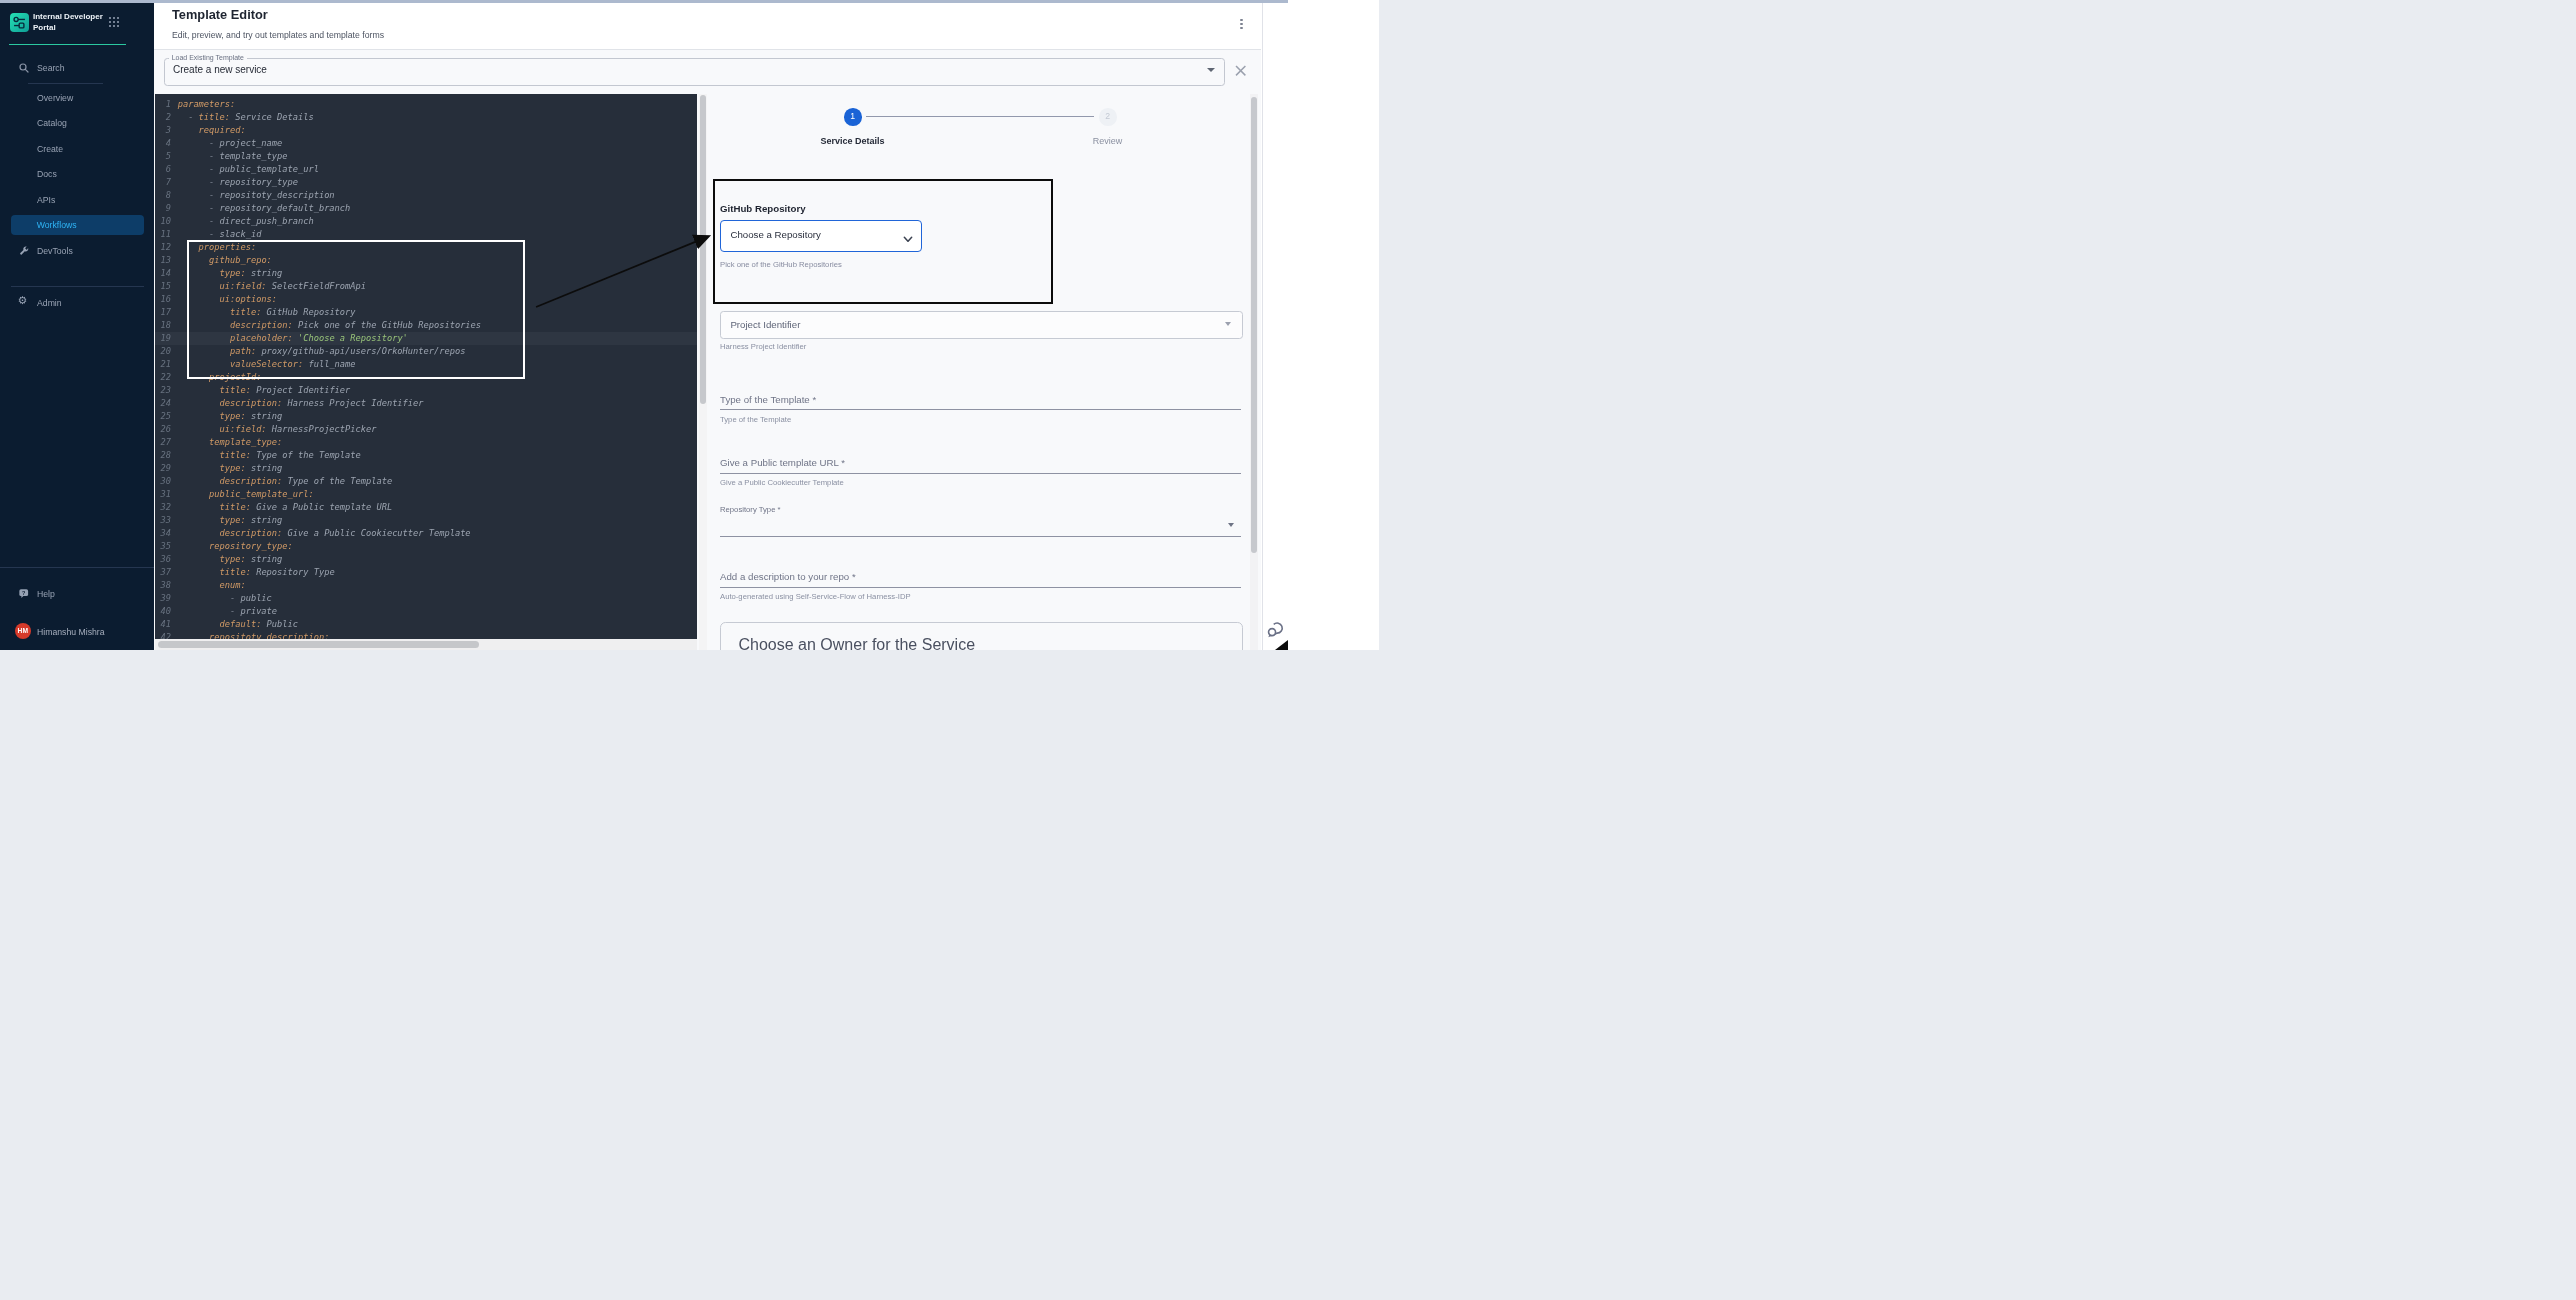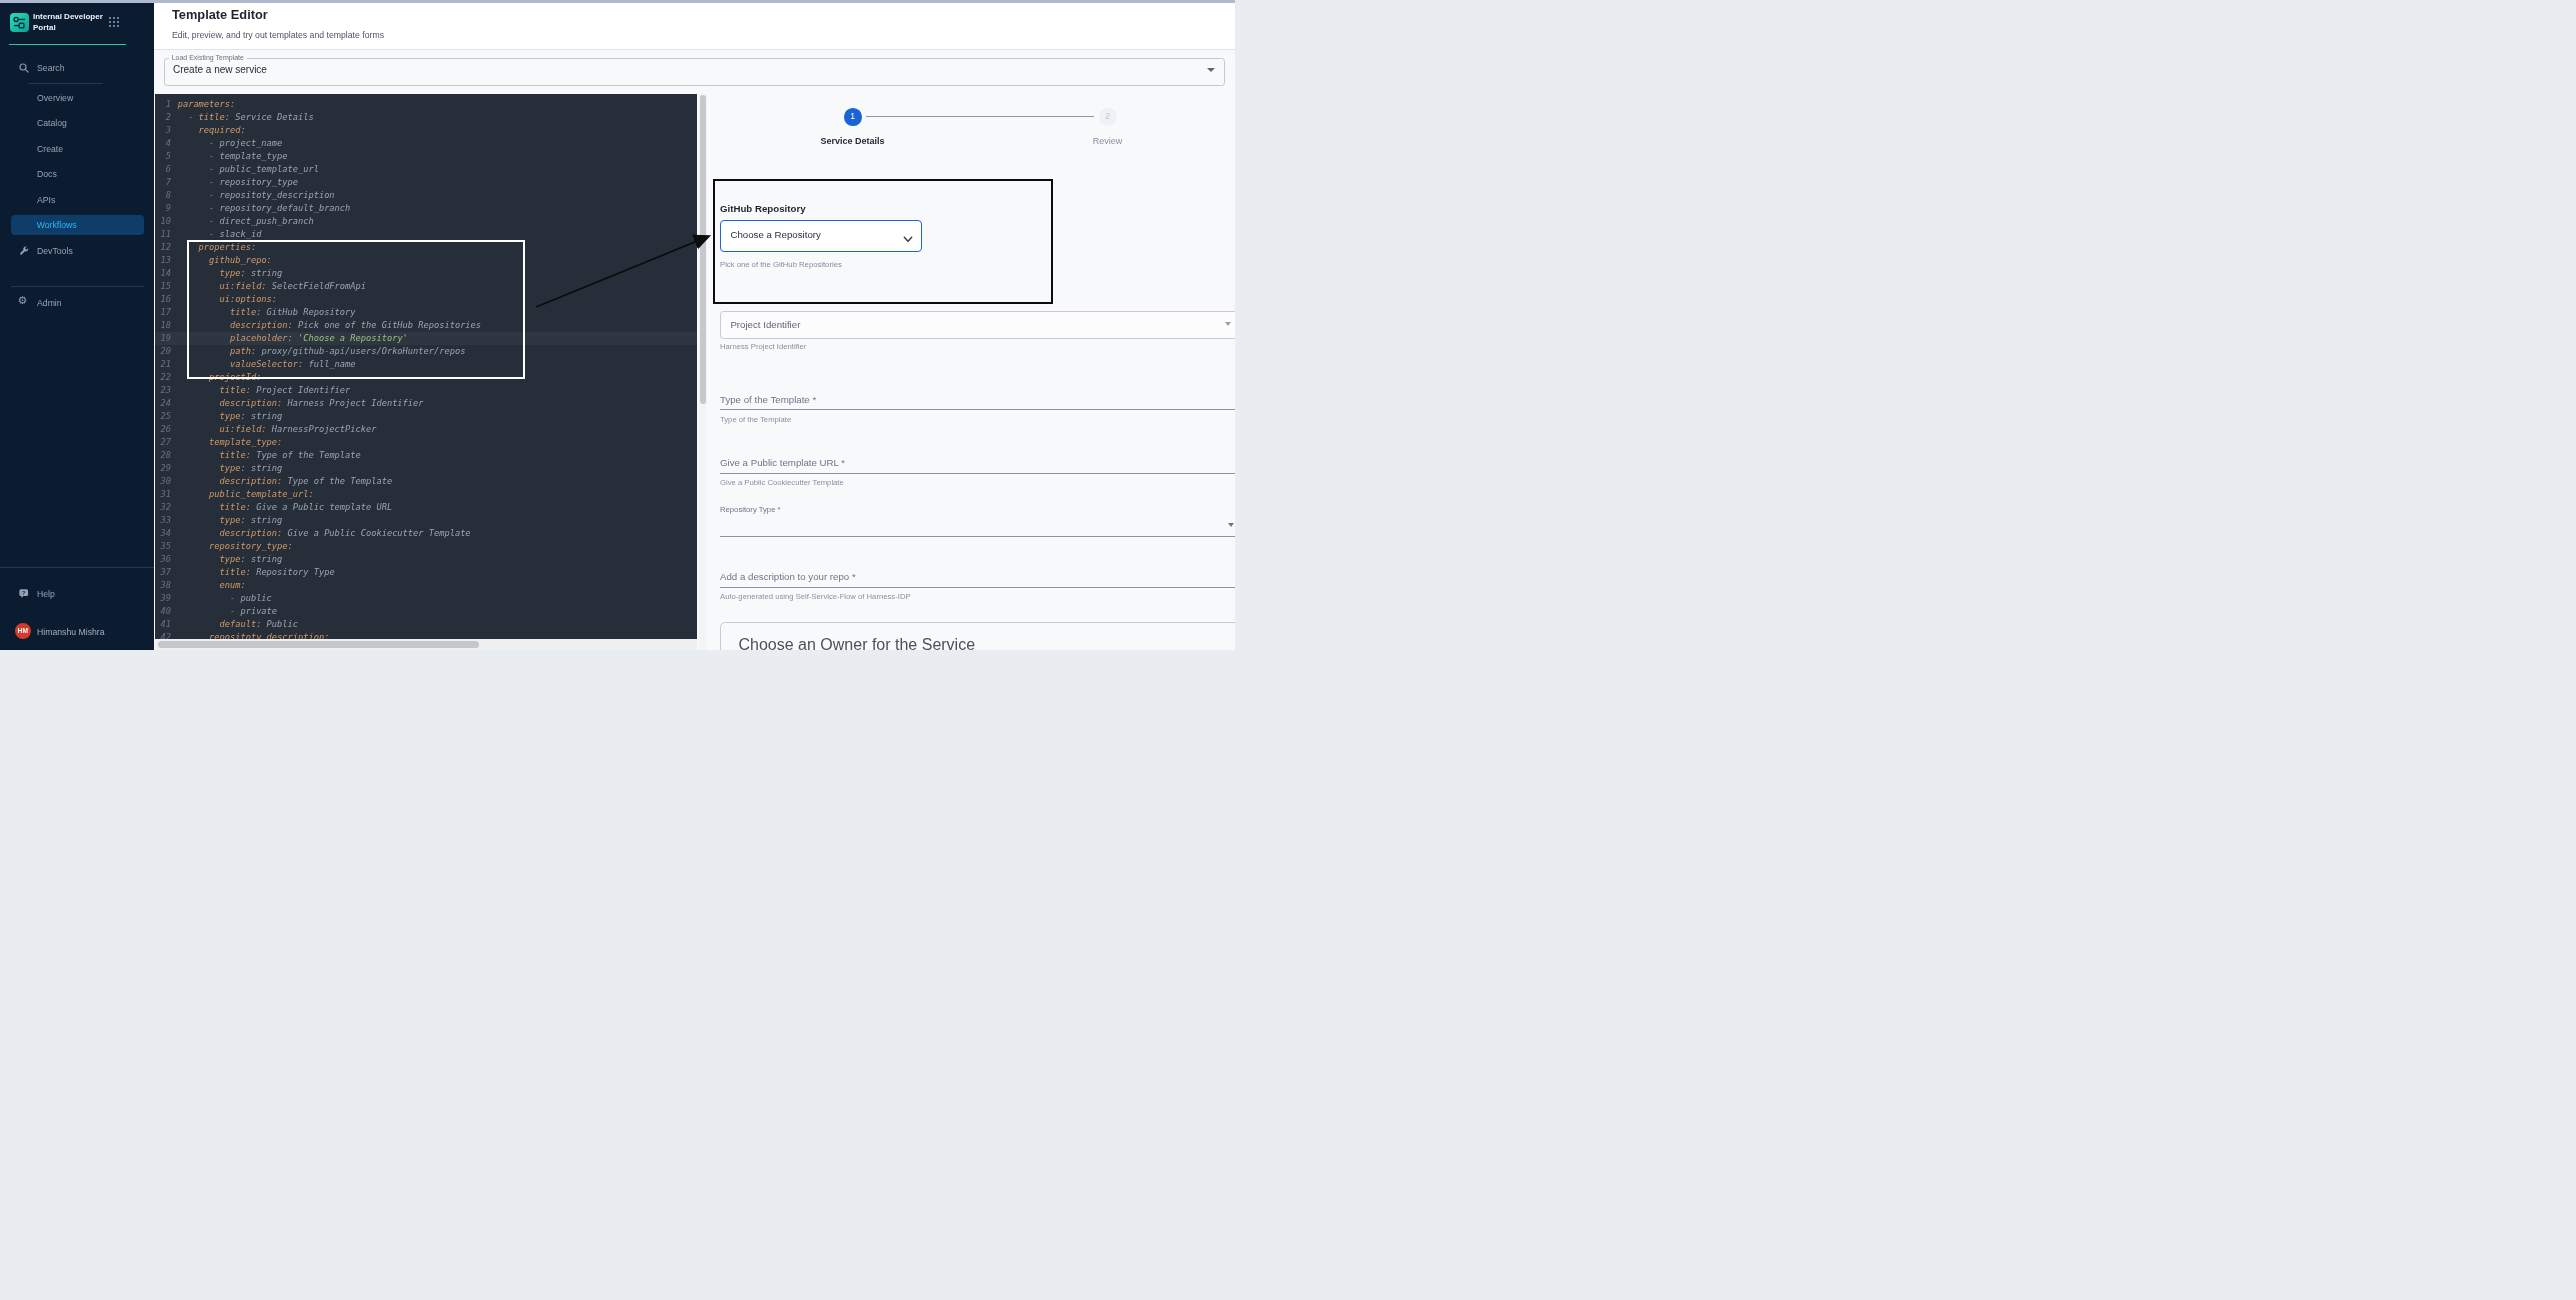--- a/index.html
+++ b/index.html
@@ -1,16 +1,16 @@
 <!DOCTYPE html>
 <html style="font-size:10.7px"><head>
 <meta charset="utf-8">
 <style>
   html,body{margin:0;padding:0;background:#e9ecf1;}
-  #app{position:relative;width:1235px;height:650px;overflow:hidden;background:#ffffff;
+  #app{position:relative;width:1379px;height:650px;overflow:hidden;background:#ffffff;
        font-family:"Liberation Sans",sans-serif;}
   .abs{position:absolute;}
   
   #top-strip{left:0;top:0;width:1288px;height:2.7px;background:#acb9ce;}
   
   #sidebar{left:0;top:2.7px;width:154px;height:648px;background:#0b1c30;}
   #logo-row{left:10px;top:9.4px;width:134px;height:23px;}
   #logo-box{left:0;top:0.7px;width:19px;height:19px;border-radius:4px;
             background:linear-gradient(135deg,#25e0b4,#0f9e96);}
   #logo-title{left:23px;top:0px;width:74px;color:#eef3f8;font-size:8px;font-weight:700;line-height:10.7px;}

